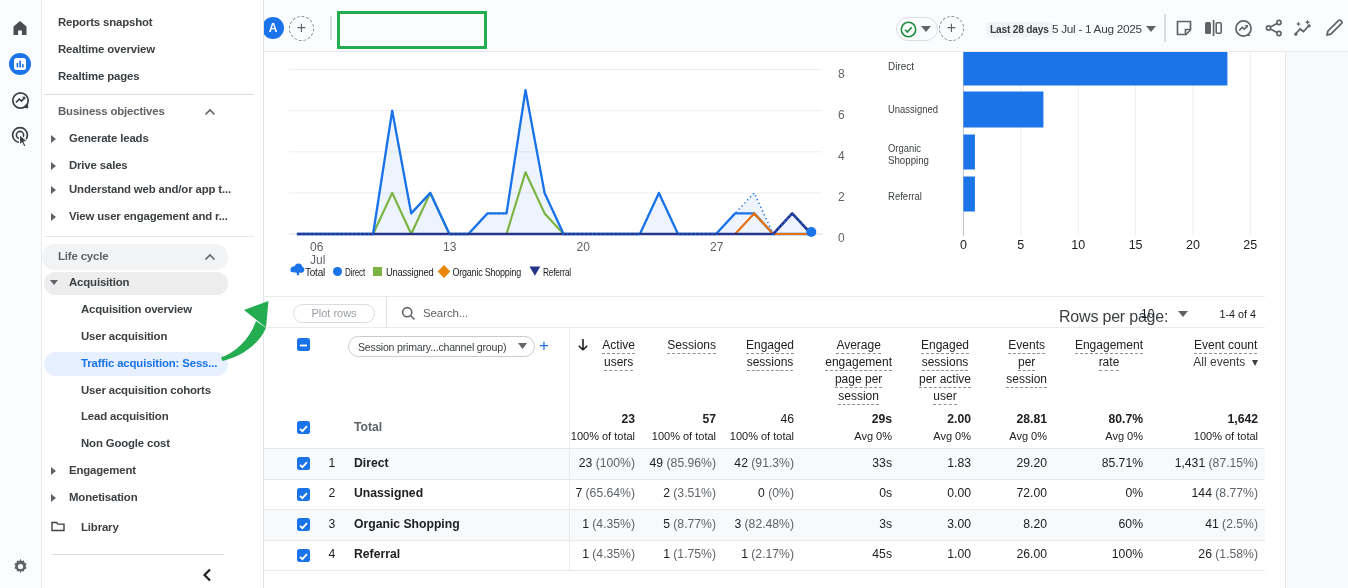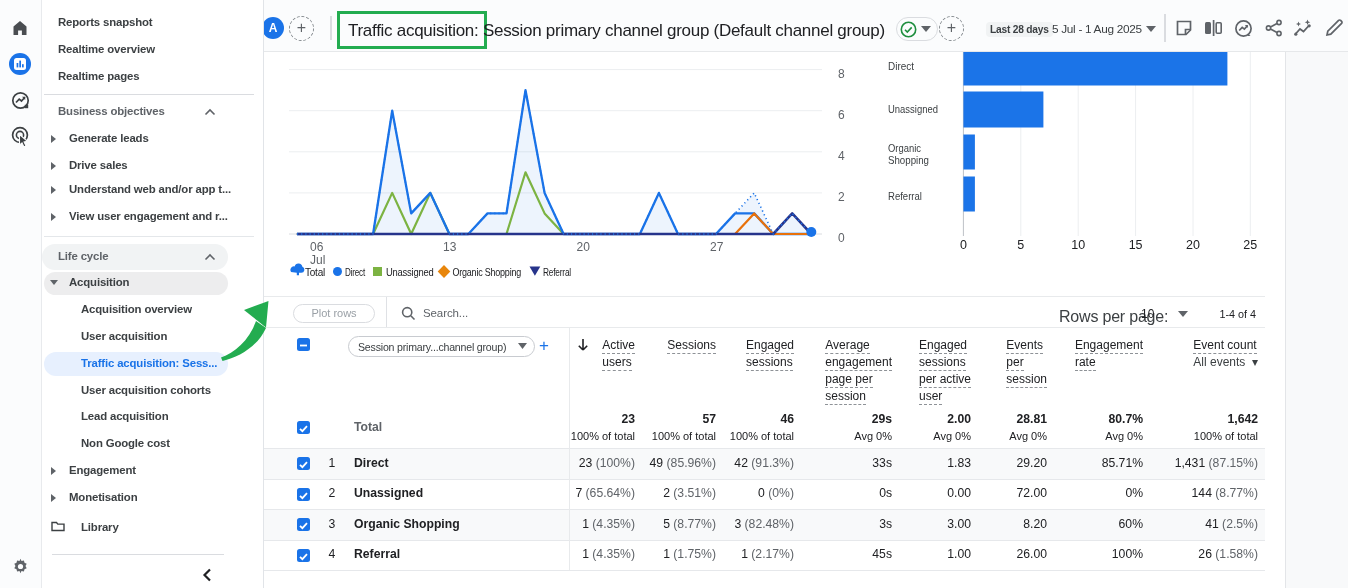--- a/index.html
+++ b/index.html
@@ -10,21 +10,20 @@
 .hl span{display:inline-block;line-height:13px;border-bottom:1px dashed #8e9297;padding-bottom:1px;margin-bottom:1px}
 </style></head>
 <body>
 <div class="pg">
 
 <div class="ab" style="left:0;top:0;width:1348px;height:52px;background:#fbfcfd;border-bottom:1px solid #e6e8ea"></div>
 <div class="ab" style="left:262px;top:17px;width:22px;height:22px;border-radius:50%;background:#1a73e8;color:#fff;font-size:12px;font-weight:bold;text-align:center;line-height:22px">A</div>
 <div class="ab" style="left:289px;top:16px;width:25px;height:25px;border-radius:50%;border:1.4px dashed #80868b;color:#5f6368;font-size:16px;text-align:center;line-height:22px">+</div>
 <div class="ab" style="left:330px;top:16px;width:2px;height:24px;background:#dadce0"></div>
 <div class="ab" style="left:337px;top:11px;width:150px;height:38px;border:3.5px solid #23ac50"></div>
-<div class="ab d" style="left:348px;top:21px;font-size:17px;letter-spacing:-0.28px;white-space:nowrap">Traffic acquisition: Session primary channel group (Default channel group)</div>
 <div class="ab" style="left:896px;top:17px;width:42px;height:24px;border:1px solid #dadce0;border-radius:12px"></div>
 <svg class="ab" style="left:900px;top:21px" width="17" height="17" viewBox="0 0 17 17">
       <circle cx="8.5" cy="8.5" r="7.2" fill="none" stroke="#1e8e3e" stroke-width="1.6"></circle>
       <path d="M5 8.7l2.3 2.3 4.4-4.6" fill="none" stroke="#1e8e3e" stroke-width="1.6"></path>
     </svg>
 <svg class="ab" style="left:921px;top:26px" width="10" height="6" viewBox="0 0 10 6">
       <path d="M0 0h10L5 6z" fill="#5f6368"></path>
     </svg>
 <div class="ab" style="left:939px;top:16px;width:25px;height:25px;border-radius:50%;border:1.4px dashed #80868b;color:#5f6368;font-size:16px;text-align:center;line-height:22px">+</div>
 <div class="ab" style="left:986px;top:22px;background:#f1f3f4;border-radius:4px;padding:2px 4px;font-size:10.2px;letter-spacing:-0.2px;font-weight:bold;color:#3c4043">Last 28 days</div>
@@ -150,21 +149,21 @@
       <path d="M8 1.5L2.5 7 8 12.5" fill="none" stroke="#202124" stroke-width="2.2"></path>
     </svg>
 
 <div class="ab" style="left:1285px;top:52px;width:63px;height:536px;background:#f8f9fa;border-left:1px solid #e3e5e8"></div>
 
 <style>
 .cb{position:absolute;width:13px;height:13px;background:#1a73e8;border-radius:2.5px}
 .v{position:absolute;font-size:12.2px;color:#202124;white-space:nowrap;text-align:right}
 .v .p{color:#5f6368}
 .nm{position:absolute;font-size:12.2px;color:#202124;font-weight:bold;white-space:nowrap}
-.hc{position:absolute;font-size:12px;color:#202124;text-align:left;line-height:15px;white-space:nowrap}
+.hc{position:absolute;font-size:12px;color:#202124;text-align:center;line-height:15px;white-space:nowrap}
 </style>
 
 <div class="ab" style="left:264px;top:296px;width:1001px;height:1px;background:#e8eaec"></div>
 <div class="ab" style="left:264px;top:327px;width:1001px;height:1px;background:#e8eaec"></div>
 <div class="ab" style="left:293px;top:304px;width:82px;height:19px;border:1px solid #dadce0;border-radius:10px;font-size:11px;color:#9aa0a6;text-align:center;line-height:17px">Plot rows</div>
 <div class="ab" style="left:386px;top:297px;width:1px;height:30px;background:#dfe1e5"></div>
 <svg class="ab" style="left:401px;top:306px" width="15" height="15" viewBox="0 0 15 15">
       <circle cx="6.2" cy="6.2" r="4.6" fill="none" stroke="#5f6368" stroke-width="1.6"></circle>
       <line x1="9.8" y1="9.8" x2="13.5" y2="13.5" stroke="#5f6368" stroke-width="1.6"></line>
     </svg>
@@ -199,21 +198,21 @@
 <div class="hc hl" style="right:90px;top:338px"><span>Event count</span><br><span style="border-bottom:none;color:#3c4043">All events&nbsp;&nbsp;▾</span></div>
 
 <div class="cb" style="left:297px;top:421px"><svg width="13" height="13" viewBox="0 0 13 13">
         <path d="M3 6.8l2.4 2.4 4.6-5" fill="none" stroke="#fff" stroke-width="1.8"></path>
       </svg></div>
 <div class="ab" style="left:354px;top:420px;font-size:12.2px;font-weight:bold;color:#5f6368">Total</div>
 <div class="v" style="right:713px;top:412px;font-weight:bold">23</div>
     <div class="v p g" style="right:713px;top:430px;font-size:11px">100% of total</div>
 <div class="v" style="right:632px;top:412px;font-weight:bold">57</div>
     <div class="v p g" style="right:632px;top:430px;font-size:11px">100% of total</div>
-<div class="v" style="right:554px;top:412px;font-weight:bold">46</div>
+<div class="v" style="right:554px;top:412px;font-weight:normal">46</div>
     <div class="v p g" style="right:554px;top:430px;font-size:11px">100% of total</div>
 <div class="v" style="right:456px;top:412px;font-weight:bold">29s</div>
     <div class="v p g" style="right:456px;top:430px;font-size:11px">Avg 0%</div>
 <div class="v" style="right:377px;top:412px;font-weight:bold">2.00</div>
     <div class="v p g" style="right:377px;top:430px;font-size:11px">Avg 0%</div>
 <div class="v" style="right:301px;top:412px;font-weight:bold">28.81</div>
     <div class="v p g" style="right:301px;top:430px;font-size:11px">Avg 0%</div>
 <div class="v" style="right:205px;top:412px;font-weight:bold">80.7%</div>
     <div class="v p g" style="right:205px;top:430px;font-size:11px">Avg 0%</div>
 <div class="v" style="right:90px;top:412px;font-weight:bold">1,642</div>

